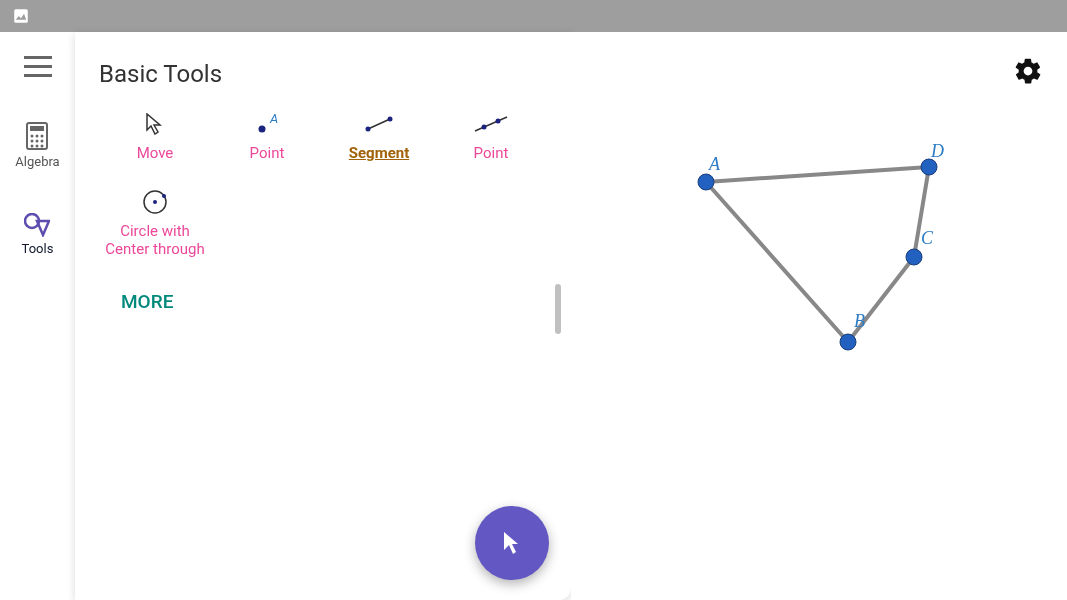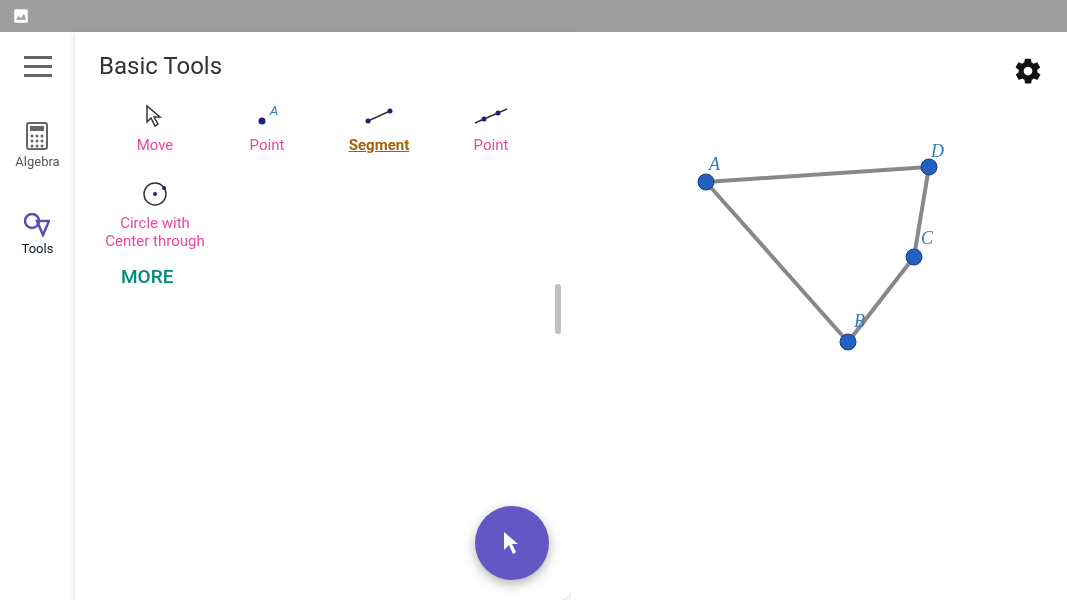--- a/index.html
+++ b/index.html
@@ -41,21 +41,21 @@
     }
     .sidebar-item.active { color: #5c4dae; }
     .sidebar-item-label { font-size: 13px; color: #555; }
     .sidebar-item.active .sidebar-item-label { color: #0f172a; }
     
     .tools-panel {
       width: 496px;
       background: #fff;
       border-radius: 0 0 12px 0;
       box-shadow: 0 2px 8px rgba(0,0,0,0.15);
-      padding: 20px 24px;
+      padding: 28px 24px;
       position: relative;
       overflow: hidden;
     }
     .tools-title {
       font-size: 24px;
       color: #333;
       margin-bottom: 12px;
     }
     .tools-grid {
       display: grid;
@@ -79,21 +79,21 @@
     }
     .tool-label {
       font-size: 15px;
       color: #ec4899;
       text-align: center;
       margin-top: 4px;
     }
     .tool-item.selected .tool-label { color: #a16207; font-weight: 700; text-decoration: underline; }
     
     .more-btn {
-      margin-top: 7px;
+      margin-top: 24px;
       font-size: 19px;
       color: #00897b;
       font-weight: 500;
       cursor: pointer;
       padding-left: 22px;
     }
     
     .fab {
       position: absolute;
       bottom: 20px;

